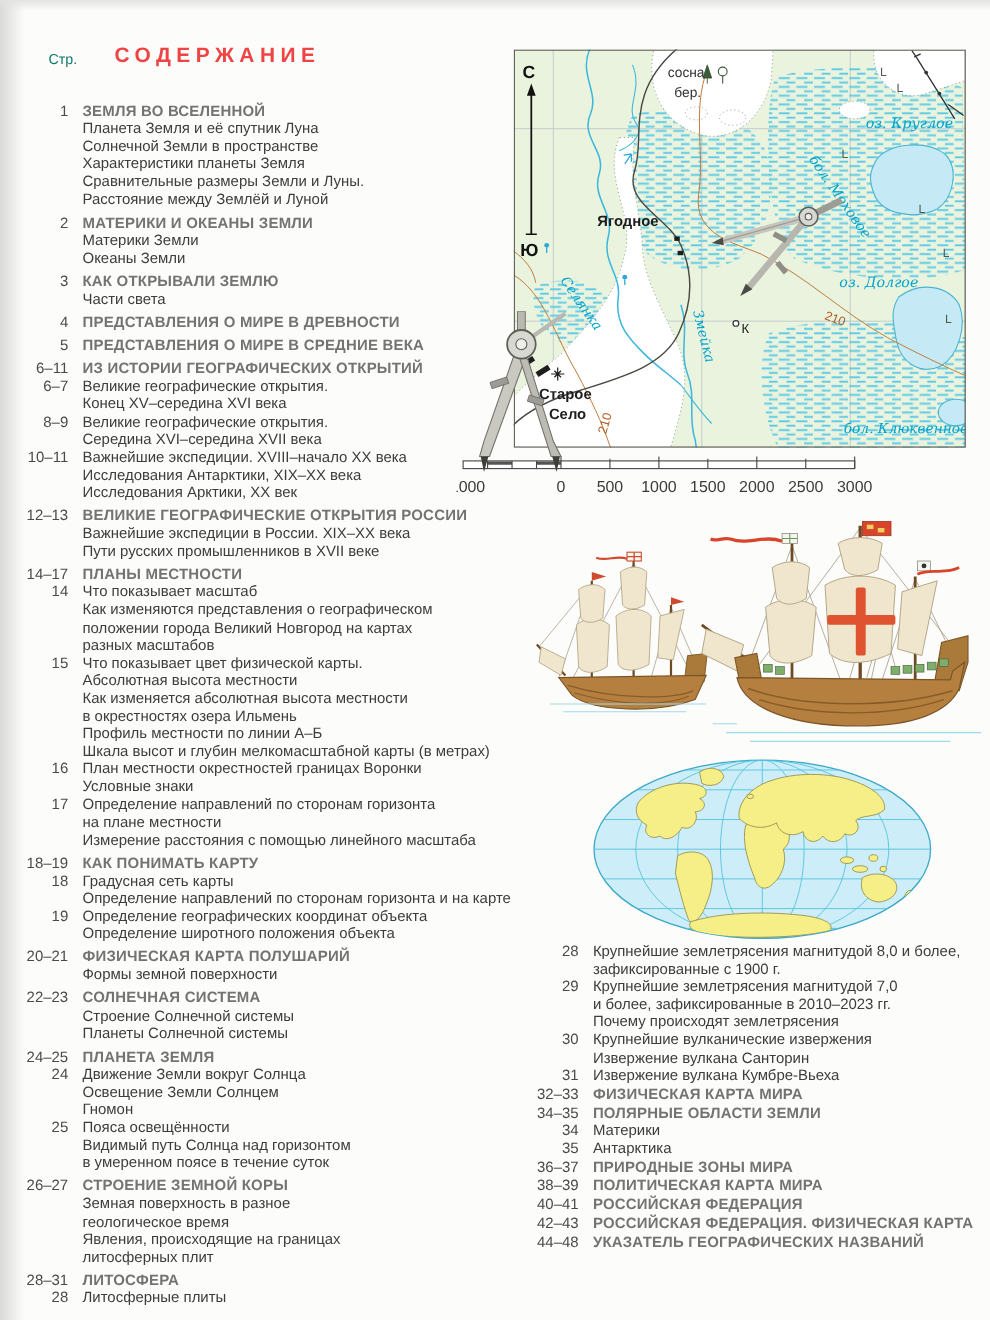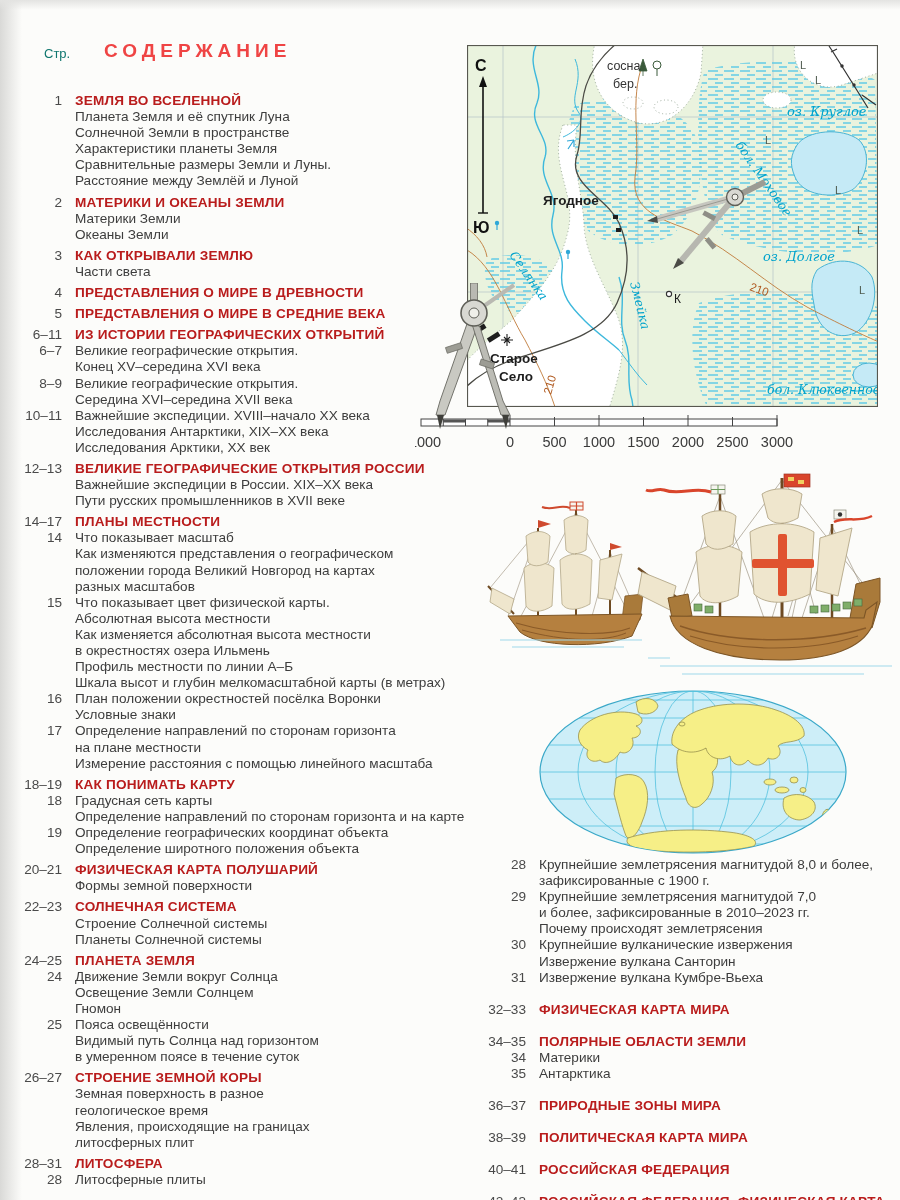--- a/index.html
+++ b/index.html
@@ -15,22 +15,22 @@
   .hdr-title{position:absolute;left:104px;top:40px;font-size:19px;font-weight:bold;
        color:#ef4444;letter-spacing:5px;}
 
   .toc{position:absolute;display:block;}
   #toc-left{left:16px;top:88px;width:452px;}
   #toc-right{left:480px;top:857px;width:416px;}
   .row{display:flex;font-size:13.6px;line-height:16.1px;}
   .num{flex:none;width:46px;text-align:right;padding-right:13px;color:#4a4a4a;}
   .txt{color:#3d3d3d;white-space:nowrap;}
   .row.head{margin-top:5px;}
-  #toc-right .row.head{margin-top:16px;}
-  .row.head .txt{color:#b91c1c;font-weight:bold;letter-spacing:.2px;}
+  #toc-right .row.head{margin-top:1px;}
+  .row.head .txt{color:#737373;font-weight:bold;letter-spacing:.2px;}
 
   .abs{position:absolute;}
   svg text{font-family:"Liberation Sans",sans-serif;}
   .lakelbl{font-family:"DejaVu Serif",serif;font-style:italic;fill:#00a3cc;}
 </style>
 </head>
 <body>
 
 <div class="page">
 
@@ -173,21 +173,21 @@
       <div class="row">
         <span class="num"></span>
         <span class="txt">Профиль местности по линии А–Б</span>
       </div>
       <div class="row">
         <span class="num"></span>
         <span class="txt">Шкала высот и глубин мелкомасштабной карты (в метрах)</span>
       </div>
       <div class="row">
         <span class="num">16</span>
-        <span class="txt">План положении окрестностей посёлка Воронки</span>
+        <span class="txt">План местности окрестностей границах Воронки</span>
       </div>
       <div class="row">
         <span class="num"></span>
         <span class="txt">Условные знаки</span>
       </div>
       <div class="row">
         <span class="num">17</span>
         <span class="txt">Определение направлений по сторонам горизонта</span>
       </div>
       <div class="row">

